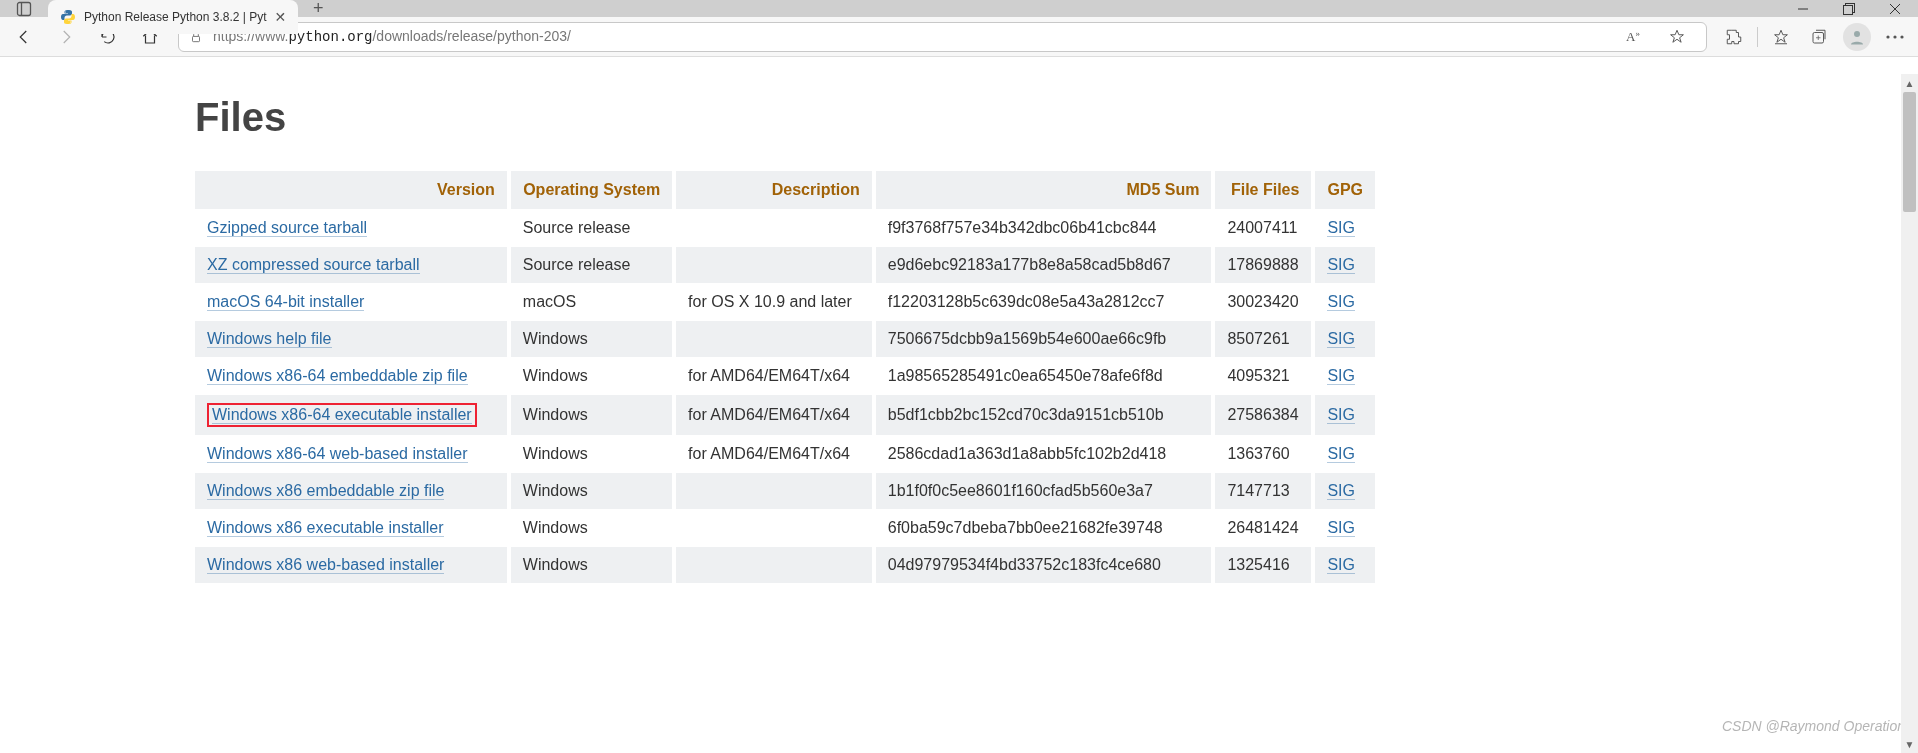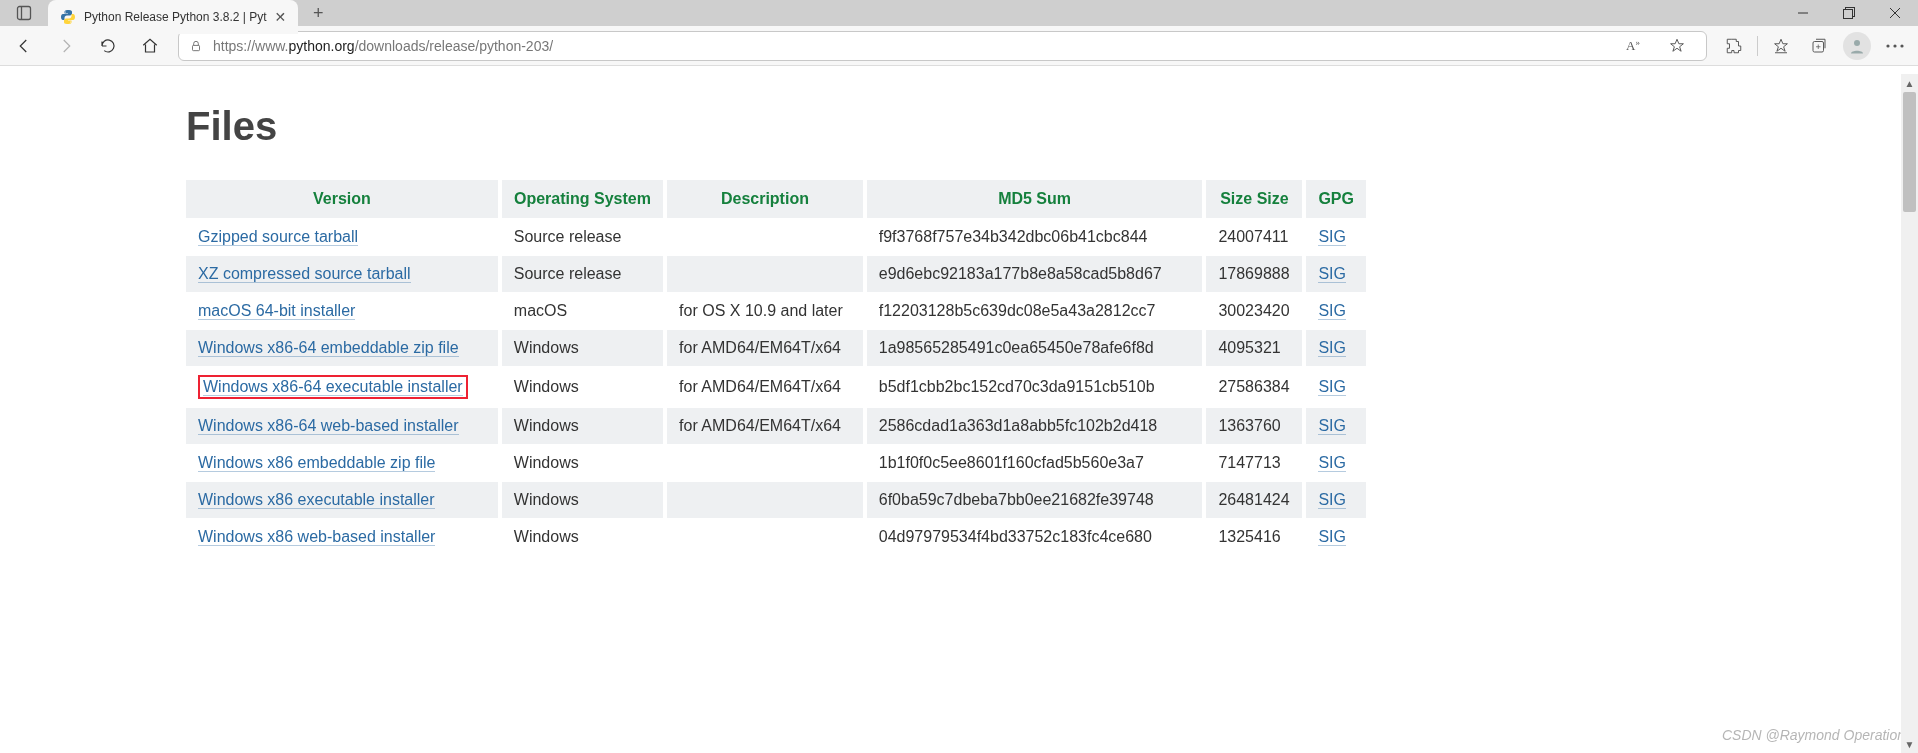--- a/index.html
+++ b/index.html
@@ -1,45 +1,45 @@
 <!DOCTYPE html>
 <html><head>
 <meta charset="utf-8">
 <style>
 * { margin: 0; padding: 0; box-sizing: border-box; }
 body { font-family: "Segoe UI", Arial, sans-serif; background: #fff; color: #333; width: 1918px; height: 753px; overflow: hidden; position: relative; }
 
 
-.titlebar { height: 26px; background: #cfcfcf; display: flex; align-items: stretch; }
+.titlebar { height: 17px; background: #cfcfcf; display: flex; align-items: stretch; }
 .tab-well-btn { width: 48px; display: flex; align-items: center; justify-content: center; }
 .tab { background: #f7f7f7; height: 34px; min-width: 240px; display: flex; align-items: center; gap: 8px; padding: 0 12px; border-top-left-radius: 8px; border-top-right-radius: 8px; font-size: 12px; position: relative; }
 .tab .favicon { width: 16px; height: 16px; }
 .tab .close { margin-left: auto; font-size: 14px; color: #555; }
 .newtab { width: 40px; display: flex; align-items: center; justify-content: center; font-size: 18px; color: #555; }
 .titlebar-spacer { flex: 1; }
 .win-controls { display: flex; }
 .win-controls > div { width: 46px; display: flex; align-items: center; justify-content: center; color: #444; }
 
 .addrbar { height: 40px; background: #f7f7f7; display: flex; align-items: center; padding: 0 4px; gap: 2px; border-bottom: 1px solid #ddd; }
 .nav-btn { width: 40px; height: 36px; display: flex; align-items: center; justify-content: center; color: #555; }
 .addr-input-wrap { flex: 1; height: 30px; background: #fff; border: 1px solid #c8c8c8; border-radius: 6px; display: flex; align-items: center; padding: 0 10px; gap: 10px; margin: 0 6px; }
 .addr-url { font-size: 14px; color: #777; white-space: nowrap; overflow: hidden; }
-.addr-url .bold { color: #222; }
+.addr-url .bold { color: #222; font-family: Liberation Mono, monospace; }
 .addr-actions { display: flex; align-items: center; gap: 6px; margin-left: auto; }
 .addr-actions .ico, .right-icons .ico { width: 38px; height: 30px; display: flex; align-items: center; justify-content: center; color: #555; }
 .sep { width: 1px; height: 20px; background: #ccc; margin: 0 4px; }
 .avatar { width: 28px; height: 28px; border-radius: 50%; background: #e2e2e2; display:flex; align-items:center; justify-content:center; }
 
 
-.page { position: relative; height: calc(753px - 74px); overflow: hidden; padding-top: 38px; }
+.page { position: relative; height: calc(753px - 74px); overflow: hidden; padding-top: 38px; padding-left: 9px; }
 .content { width: 1180px; margin-left: 186px; }
 h1.files { font-size: 40px; font-weight: 700; color: #444; margin-bottom: 30px; font-family: Arial, sans-serif; }
 
 table.files-table { width: 100%; border-collapse: separate; border-spacing: 0 1px; font-size: 16px; }
-table.files-table th { text-align: center; font-weight: 600; background: #eef0f2; padding: 10px 12px; color: #15803d; border-right: 4px solid #fff; margin-top: 48px; }
+table.files-table th { text-align: right; font-weight: 600; background: #eef0f2; padding: 10px 12px; color: #a16207; border-right: 4px solid #fff; margin-top: 48px; }
 table.files-table th:last-child { border-right: none; }
 table.files-table tbody tr { height: 36px; }
 table.files-table tbody tr:nth-child(even) td { background: #eef0f2; }
 table.files-table td { padding: 8px 12px; border-right: 4px solid #fff; color: #333; }
 table.files-table td:last-child { border-right: none; }
 a.dl-link, a.sig-link { color: #2b6aa3; text-decoration: none; border-bottom: 1px solid rgba(43,106,163,.35); }
 .red-box { border: 2px solid #e23; padding: 1px 3px; display: inline-block; }
 
 .col-version { width: 318px; }
 .col-os { width: 166px; }
@@ -189,21 +189,21 @@
           <col class="col-md5">
           <col class="col-size">
           <col class="col-gpg">
       </colgroup>
       <thead>
         <tr>
           <th>Version</th>
           <th>Operating System</th>
           <th>Description</th>
           <th>MD5 Sum</th>
-          <th>Size Size</th>
+          <th>File Files</th>
           <th>GPG</th>
         </tr>
       </thead>
       <tbody id="files-tbody">
           <tr>
             <td><a href="#" class="dl-link">Gzipped source tarball</a></td>
             <td>Source release</td>
             <td></td>
             <td>f9f3768f757e34b342dbc06b41cbc844</td>
             <td>24007411</td>
@@ -219,20 +219,28 @@
           </tr>
           <tr>
             <td><a href="#" class="dl-link">macOS 64-bit installer</a></td>
             <td>macOS</td>
             <td>for OS X 10.9 and later</td>
             <td>f12203128b5c639dc08e5a43a2812cc7</td>
             <td>30023420</td>
             <td><a href="#" class="sig-link">SIG</a></td>
           </tr>
           <tr>
+            <td><a href="#" class="dl-link">Windows help file</a></td>
+            <td>Windows</td>
+            <td></td>
+            <td>7506675dcbb9a1569b54e600ae66c9fb</td>
+            <td>8507261</td>
+            <td><a href="#" class="sig-link">SIG</a></td>
+          </tr>
+          <tr>
             <td><a href="#" class="dl-link">Windows x86-64 embeddable zip file</a></td>
             <td>Windows</td>
             <td>for AMD64/EM64T/x64</td>
             <td>1a98565285491c0ea65450e78afe6f8d</td>
             <td>4095321</td>
             <td><a href="#" class="sig-link">SIG</a></td>
           </tr>
           <tr>
             <td><span class="red-box"><a href="#" class="dl-link">Windows x86-64 executable installer</a></span></td>
             <td>Windows</td>

